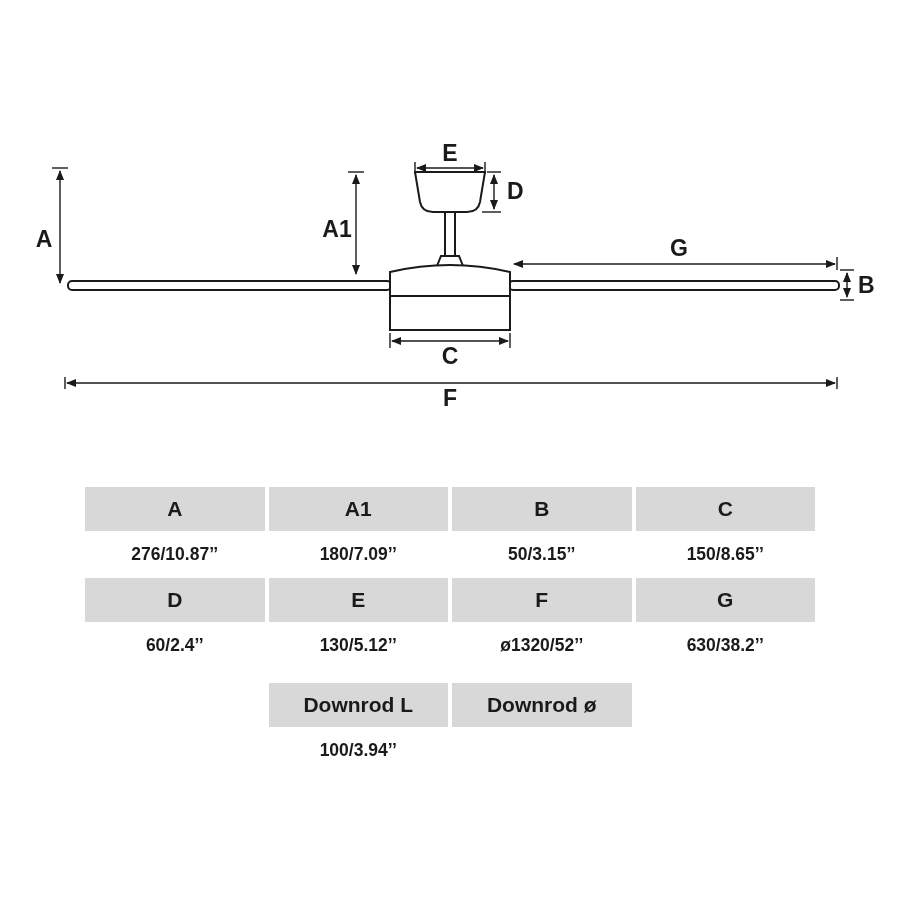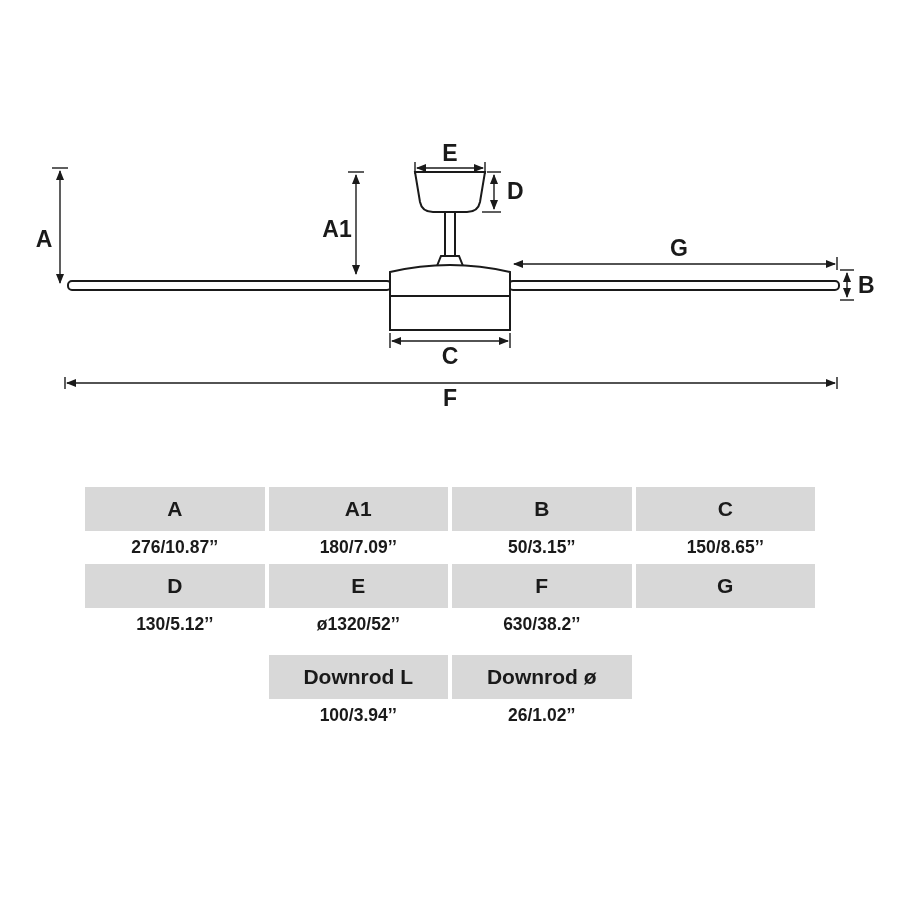--- a/index.html
+++ b/index.html
@@ -5,21 +5,21 @@
   html,body{margin:0;padding:0;background:#ffffff;}
   #page{position:relative;width:900px;height:900px;background:#ffffff;overflow:hidden;
         font-family:"Liberation Sans", sans-serif;color:#1a1a1a;}
   #diagram-wrap{position:absolute;top:0;left:0;width:900px;height:460px;}
   svg text{font-family:"Liberation Sans", sans-serif;font-weight:bold;font-size:23px;fill:#1a1a1a;}
   #spec-table{position:absolute;top:487px;left:85px;width:730px;
               display:grid;grid-template-columns:repeat(4,1fr);column-gap:4px;row-gap:0;}
   .hcell{background:#d8d8d8;height:44px;display:flex;align-items:center;justify-content:center;
          font-size:21px;font-weight:bold;}
   .hcell.empty{background:#ffffff;}
-  .vcell{background:#ffffff;height:33px;display:flex;align-items:center;justify-content:center;
+  .vcell{background:#ffffff;height:47px;display:flex;align-items:center;justify-content:center;
          font-size:17.5px;font-weight:bold;}
   .spacer{grid-column:1 / -1;height:14px;background:#ffffff;}
 </style>
 </head>
 <body>
 
 <div id="page">
 
   <div id="diagram-wrap">
     <svg width="900" height="460" viewBox="0 0 900 460">
@@ -113,30 +113,30 @@
     <div class="vcell">276/10.87’’</div>
     <div class="vcell">180/7.09’’</div>
     <div class="vcell">50/3.15’’</div>
     <div class="vcell">150/8.65’’</div>
 
     <div class="hcell">D</div>
     <div class="hcell">E</div>
     <div class="hcell">F</div>
     <div class="hcell">G</div>
 
+    <div class="vcell">60/2.4’’</div>
     <div class="vcell">130/5.12’’</div>
     <div class="vcell">ø1320/52’’</div>
     <div class="vcell">630/38.2’’</div>
 
     <div class="spacer"></div>
 
     <div class="hcell empty"></div>
     <div class="hcell">Downrod L</div>
     <div class="hcell">Downrod ø</div>
     <div class="hcell empty"></div>
 
     <div class="vcell"></div>
     <div class="vcell">100/3.94’’</div>
-    <div class="vcell">26/1.02’’</div>
     <div class="vcell"></div>
   </div>
 
 </div>
 
 </body></html>

